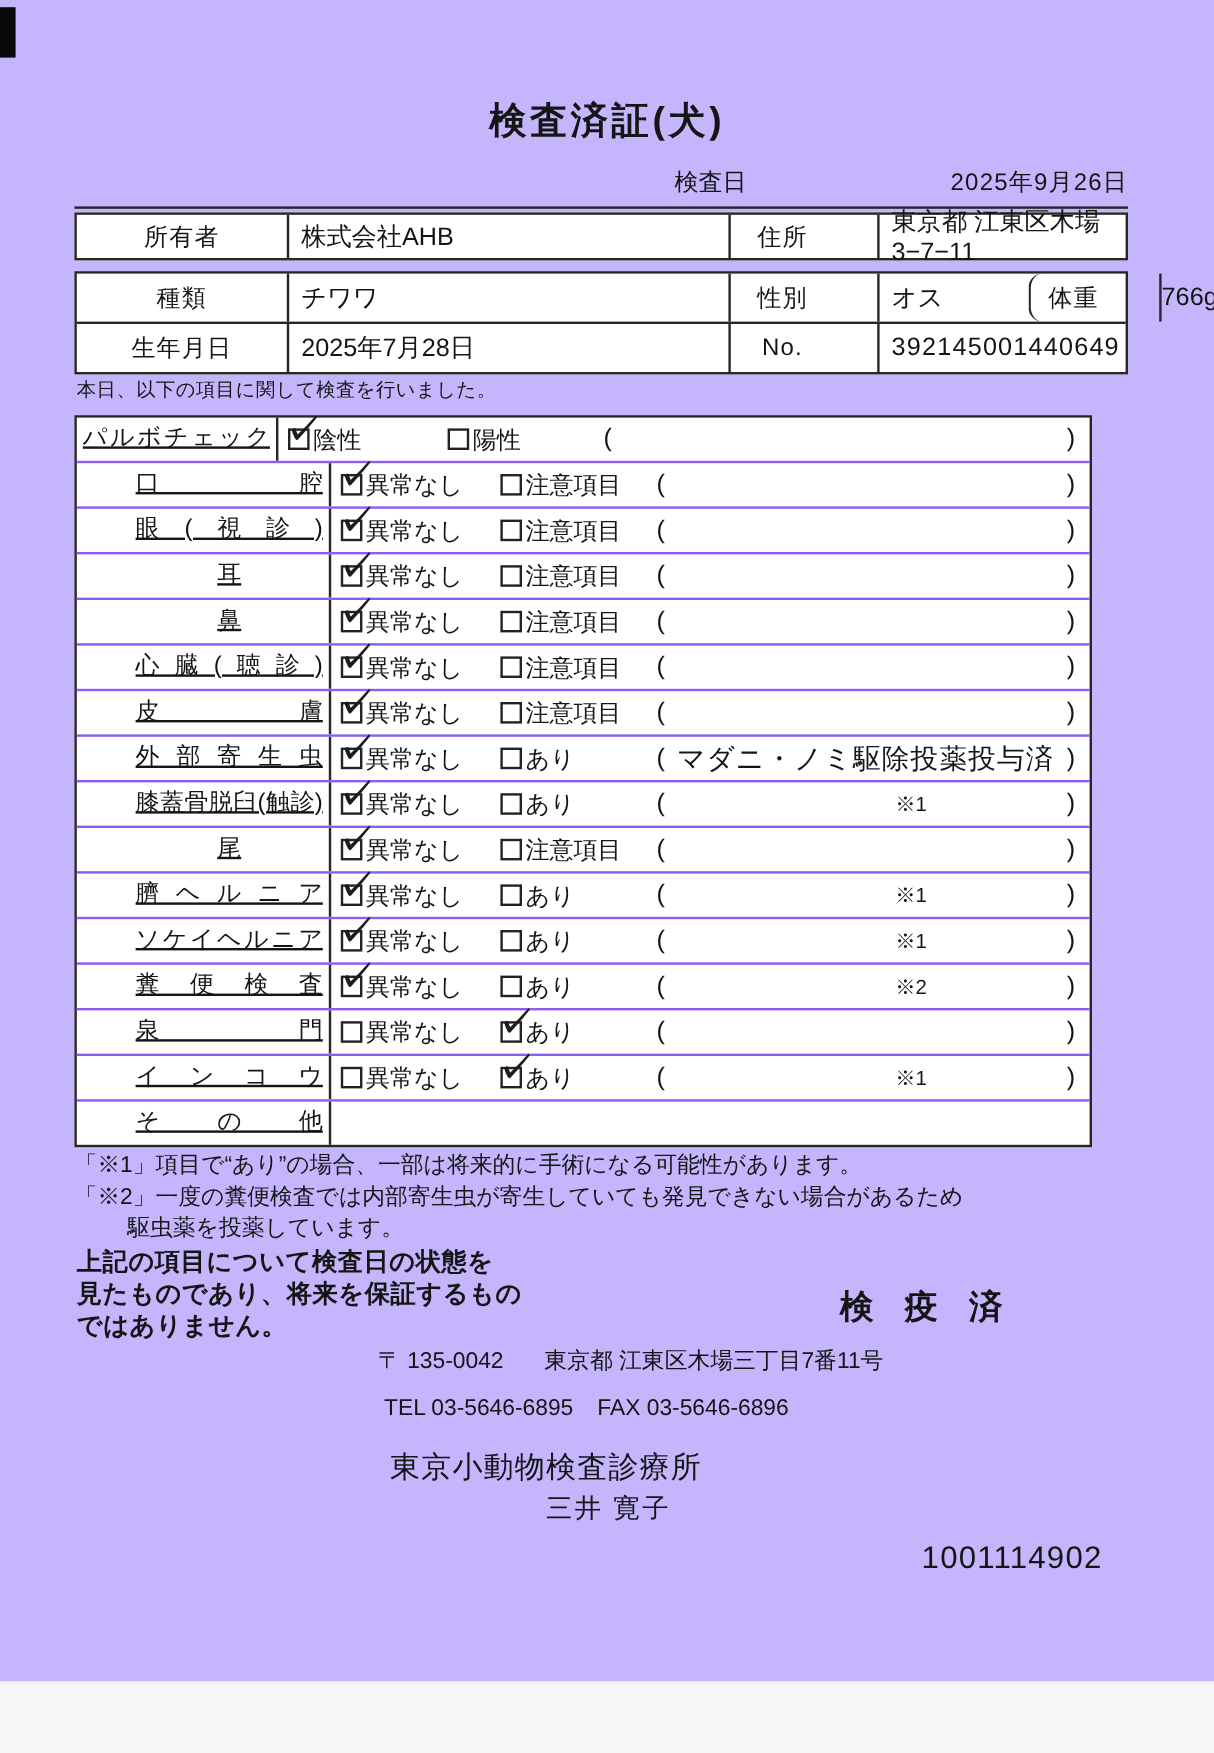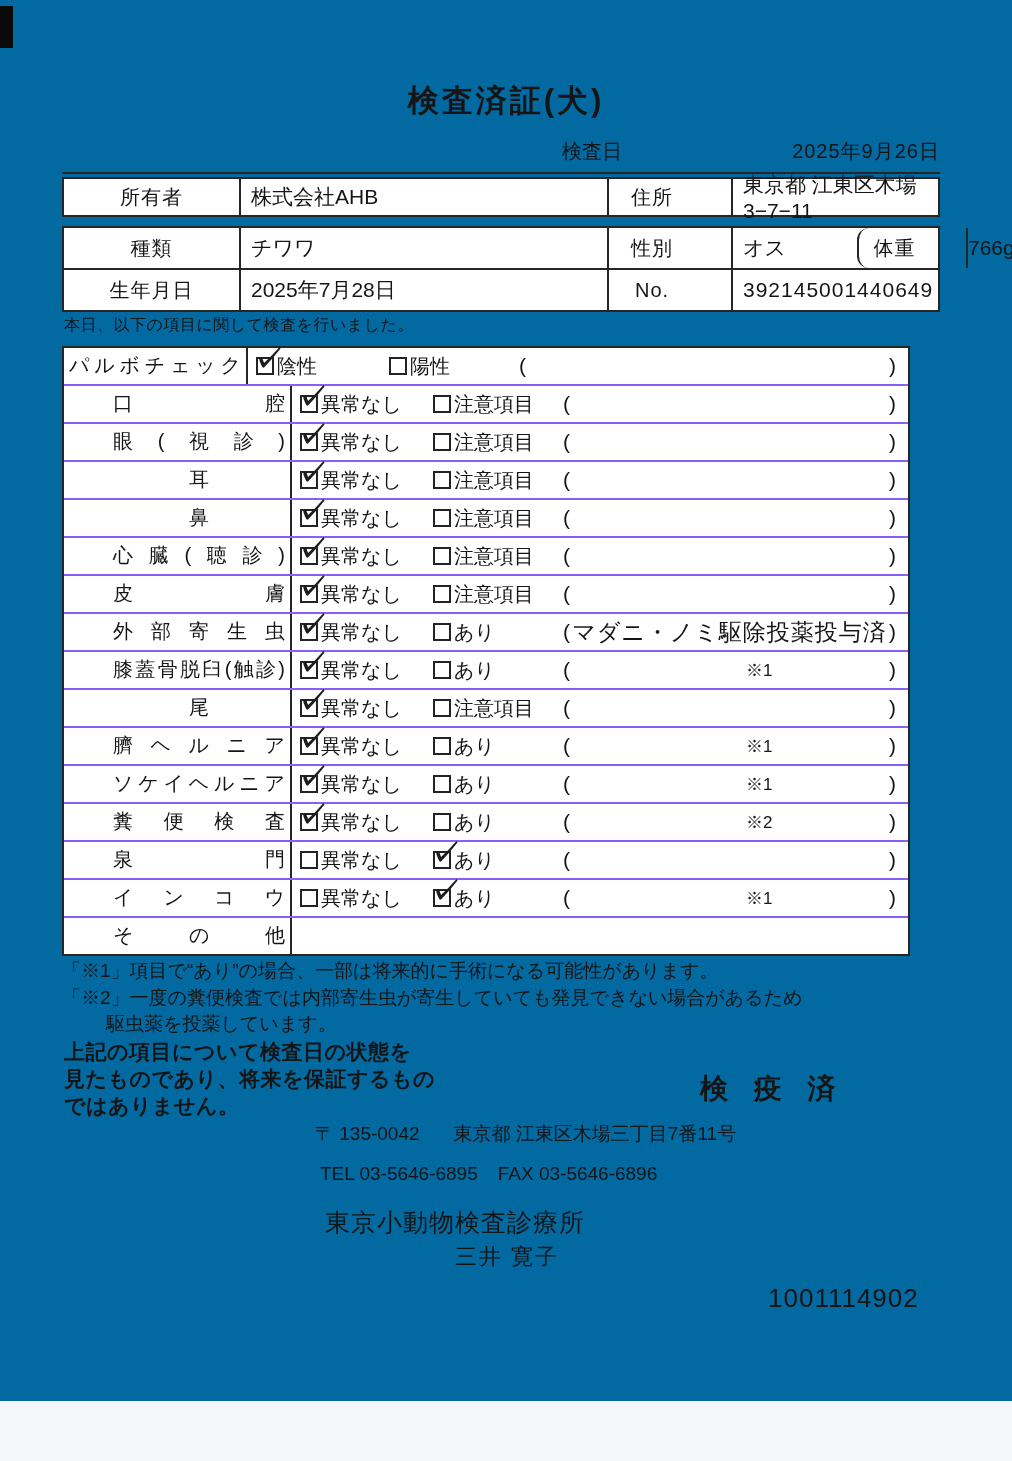--- a/index.html
+++ b/index.html
@@ -1,20 +1,20 @@
 <!DOCTYPE html>
 <html lang="ja"><head>
 <meta charset="utf-8">
 <style>
   html,body { margin:0; padding:0; background:#e8e8e8; }
   .page {
     position:relative;
     width:1012px; height:1461px;
     margin:0 auto;
-    background:#0369a1;
+    background:#c4b5fd;
     font-family:"Liberation Sans", sans-serif;
     color:#151515;
     overflow:hidden;
   }
   .corner-mark {
     position:absolute; left:0; top:6px; width:13px; height:42px;
     background:#0a0a0a;
   }
   .doc-title {
     position:absolute; top:80px; left:0; width:100%;
@@ -55,25 +55,25 @@
   }
 
   
   .check-table {
     position:absolute; left:62px; top:346px; width:848px;
     border:2px solid #262626; box-sizing:border-box; background:#fff;
   }
   .crow { display:flex; height:36px; position:relative; }
   .crow + .crow { border-top:2px solid #8b5cf6;padding-left:44px; }
   .crow-label {
-    width:184px; flex:none; box-sizing:border-box;
+    width:168px; flex:none; box-sizing:border-box;
     border-right:2px solid #262626;
     font-size:20px; line-height:34px; padding:0 5px;
     text-align:justify; text-align-last:justify;
-    overflow:hidden; white-space:nowrap;
+    overflow:hidden; white-space:nowrap;text-decoration:underline;
   }
   .crow-label.center { text-align:center; text-align-last:center; }
   .crow-body { flex:1; display:flex; align-items:center; padding:0 12px 0 8px; }
   .opt { display:flex; align-items:center; }
   .opt-1 { width:133px; flex:none; }
   .opt-2 { width:130px; flex:none; }
   .cb {
     width:14px; height:14px; flex:none;
     border:2px solid #232323; margin-right:3px; position:relative;
   }

